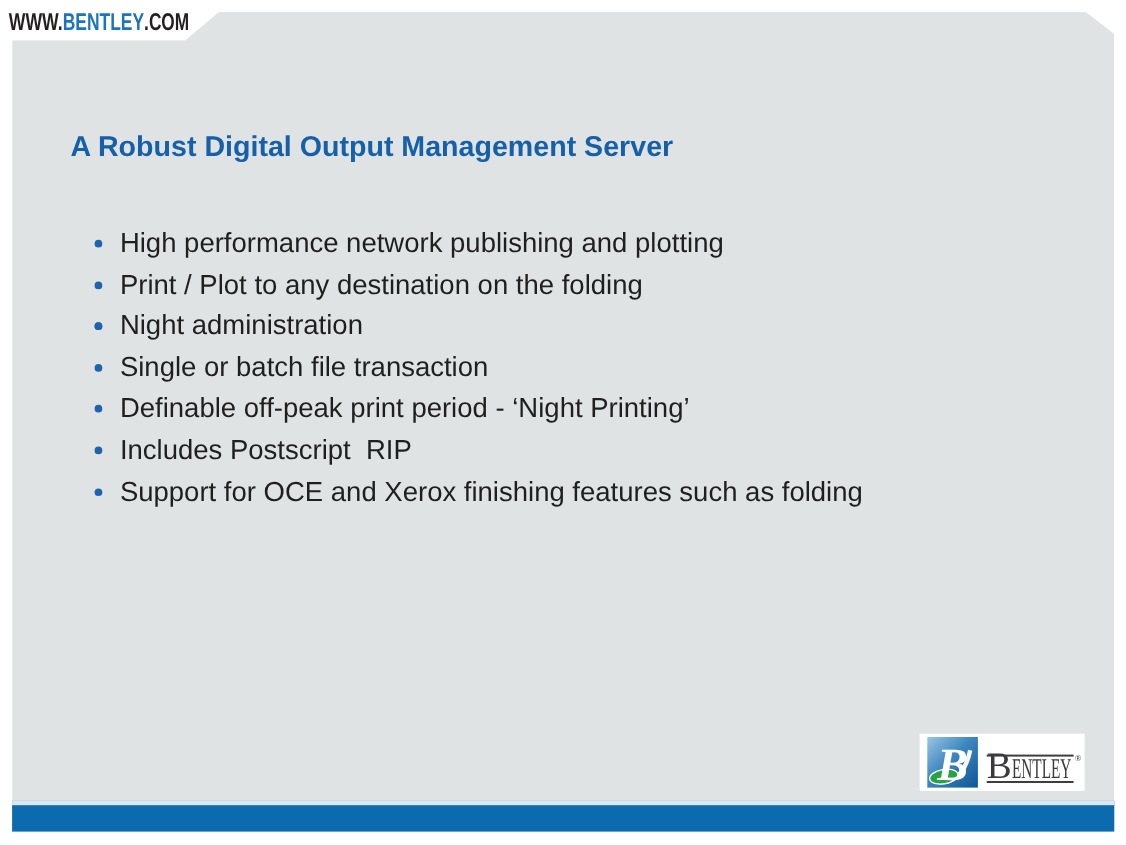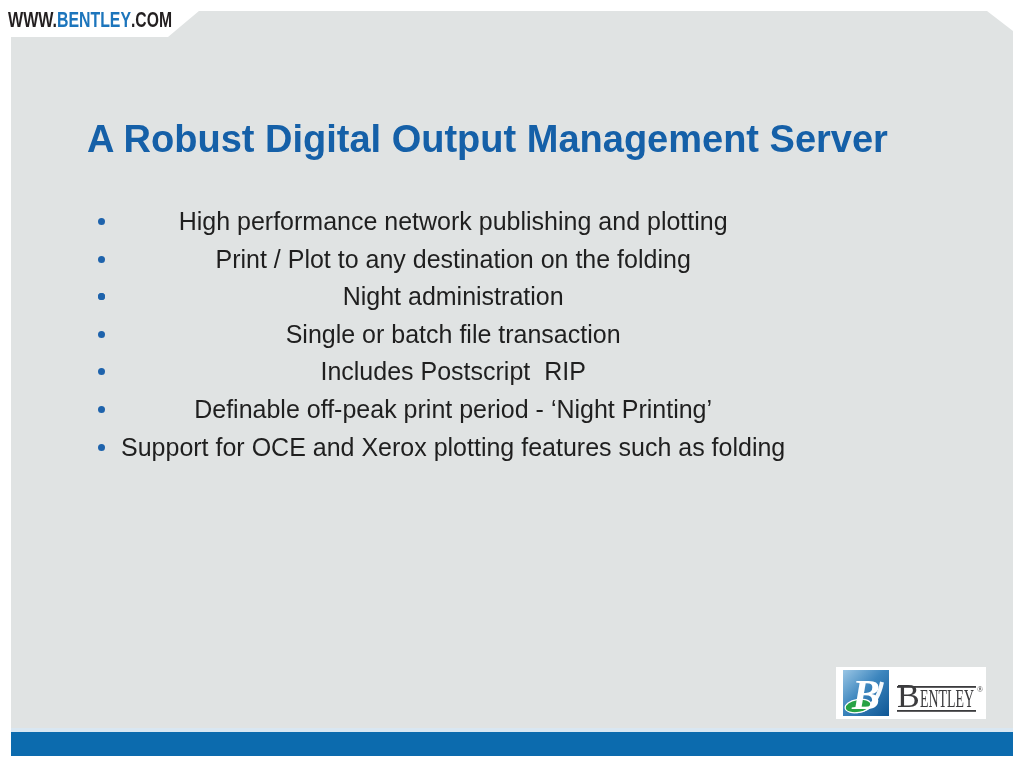--- a/index.html
+++ b/index.html
@@ -3,21 +3,21 @@
 <meta charset="utf-8">
 <style>
   html, body { margin: 0; padding: 0; }
   body {
     width: 1024px; height: 768px;
     background: #ffffff;
     font-family: "Liberation Sans", sans-serif;
     overflow: hidden;
     position: relative;
   }
-  .page { position: absolute; inset: 0; width: 1024px; height: 663px; background: #ffffff; text-align: center; }
+  .page { position: absolute; inset: 0; width: 1024px; height: 663px; background: #ffffff; }
 
   
   .slide-bg {
     position: absolute;
     left: 11px; top: 11px;
     width: 1002px; height: 717px;
     background: var(--bg-grey, #E0E3E3);
     clip-path: polygon(0 0, 976px 0, 100% 20px, 100% 100%, 0 100%);
   }
 
@@ -26,29 +26,29 @@
     position: absolute;
     left: 0; top: 0;
     width: 212px; height: 37px;
     background: #ffffff;
     clip-path: polygon(0 0, 100% 0, 168px 100%, 0 100%);
   }
   .header-plate svg { position: absolute; left: 0; top: 3px; }
 
   .slide-title {
     position: absolute;
-    left: 87px; top: 120px;
-    font-size: 38px; font-weight: bold; line-height: 1;
+    left: 64px; top: 120px;
+    font-size: 26px; font-weight: bold; line-height: 1;
     color: var(--title-blue, #1560A8);
     letter-spacing: 0;
   }
 
   .bullet-list {
     position: absolute;
-    left: 94px; top: 203px;
+    left: 82px; top: 203px;
     margin: 0; padding: 0;
     list-style: none;
   }
   .bullet-list li {
     position: relative;
     padding-left: 27px;
     font-size: 25px;
     line-height: 37.6px;
     color: var(--text-dark, #1F1F1F);
   }
@@ -93,23 +93,23 @@
   </div>
 
   <h1 class="slide-title" style="margin:0; font-weight:bold;">A Robust Digital Output Management Server</h1>
 
   <ul class="bullet-list">
     <li><span class="dot"></span><span class="btext">High performance network publishing and plotting</span></li>
     <li><span class="dot"></span><span class="btext">Print / Plot to any destination on the folding</span></li>
     <li><span class="dot"></span></li>
     <li><span class="dot"></span><span class="btext">Night administration</span></li>
     <li><span class="dot"></span><span class="btext">Single or batch file transaction</span></li>
+    <li><span class="dot"></span><span class="btext">Definable off-peak print period - ‘Night Printing’</span></li>
     <li><span class="dot"></span><span class="btext">Includes Postscript  RIP</span></li>
-    <li><span class="dot"></span><span class="btext">Definable off-peak print period - ‘Night Printing’</span></li>
-    <li><span class="dot"></span><span class="btext">Support for OCE and Xerox plotting features such as folding</span></li>
+    <li><span class="dot"></span><span class="btext">Support for OCE and Xerox finishing features such as folding</span></li>
   </ul>
 
   <div class="footer-logo-box">
     <svg width="150" height="52" viewBox="0 0 150 52">
       <defs>
         <linearGradient id="bmark-grad" x1="0" y1="0" x2="1" y2="1">
           <stop offset="0" stop-color="#9AC6E5"></stop>
           <stop offset="0.45" stop-color="#3D86BE"></stop>
           <stop offset="1" stop-color="#0F5795"></stop>
         </linearGradient>

